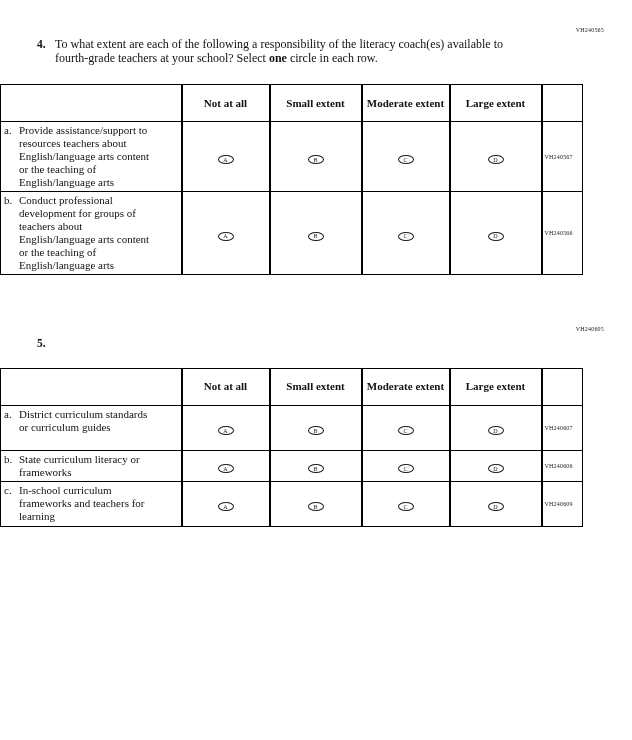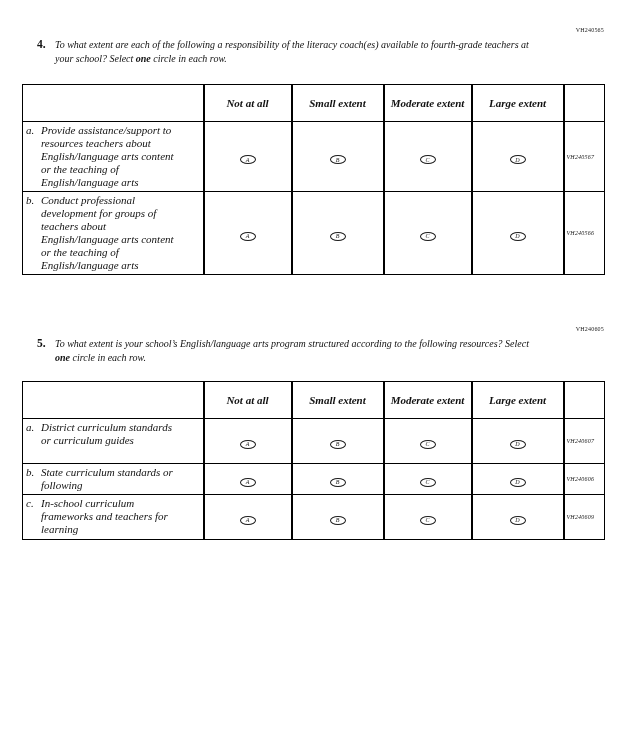--- a/index.html
+++ b/index.html
@@ -32,32 +32,29 @@
   #q5-question { margin-top: 62px; }
   .q-num {
     font-weight: bold;
     width: 18px;
     flex: none;
     font-size: 11.5px;
     line-height: 13.5px;
   }
   .q-body {
     width: 482px;
-    font-size: 10px;
+    font-size: 12px;
     line-height: 13.5px;
-    font-style: italic;
   }
   .q-body b { font-weight: bold; }
 
   table.qtable {
     width: 582px;
-    margin-left: 22px;
     border-collapse: collapse;
     table-layout: fixed;
-    font-style: italic;
   }
   #q4-table { margin-top: 19px; }
   #q5-table { margin-top: 17px; }
 
   .qtable th, .qtable td {
     border: 1px solid #000;
     border-left-width: 2px;
   }
   .qtable th:first-child, .qtable td:first-child { border-left-width: 1px; }
 
@@ -188,21 +185,20 @@
       <td class="opt"><span class="oval">
               <span class="oval-letter">D</span>
             </span></td>
       <td class="code-cell">VH240566</td>
     </tr>
   </tbody>
     </table>
 
   <div class="question" id="q5-question">
     <span class="q-num">5.</span>
-    <div class="q-body"><span>To what extent is your school’s English/language arts program structured according to the following resources? Select </span><b>one</b><span> circle in each row.</span></div>
   </div>
 
   <table class="qtable" id="q5-table">
     <colgroup>
       <col style="width:181px">
         <col style="width:88px">
         <col style="width:92px">
         <col style="width:88px">
         <col style="width:92px">
         <col style="width:41px">
@@ -234,21 +230,21 @@
             </span></td>
       <td class="opt"><span class="oval">
               <span class="oval-letter">D</span>
             </span></td>
       <td class="code-cell">VH240607</td>
     </tr>
     <tr class="row-b">
       <td class="stub">
         <div class="stub-inner">
           <span class="row-letter">b.</span>
-          <span class="row-text">State curriculum standards or following</span>
+          <span class="row-text">State curriculum literacy or frameworks</span>
         </div>
       </td>
       <td class="opt"><span class="oval">
               <span class="oval-letter">A</span>
             </span></td>
       <td class="opt"><span class="oval">
               <span class="oval-letter">B</span>
             </span></td>
       <td class="opt"><span class="oval">
               <span class="oval-letter">C</span>

